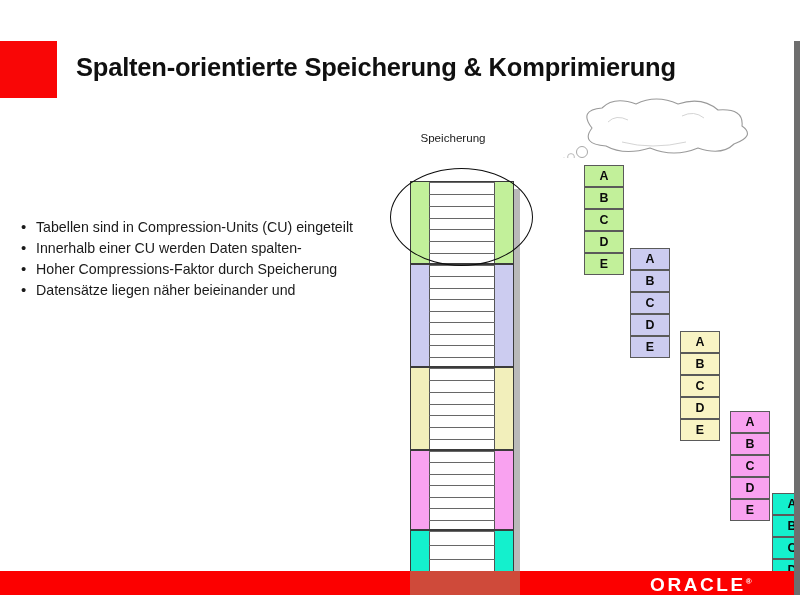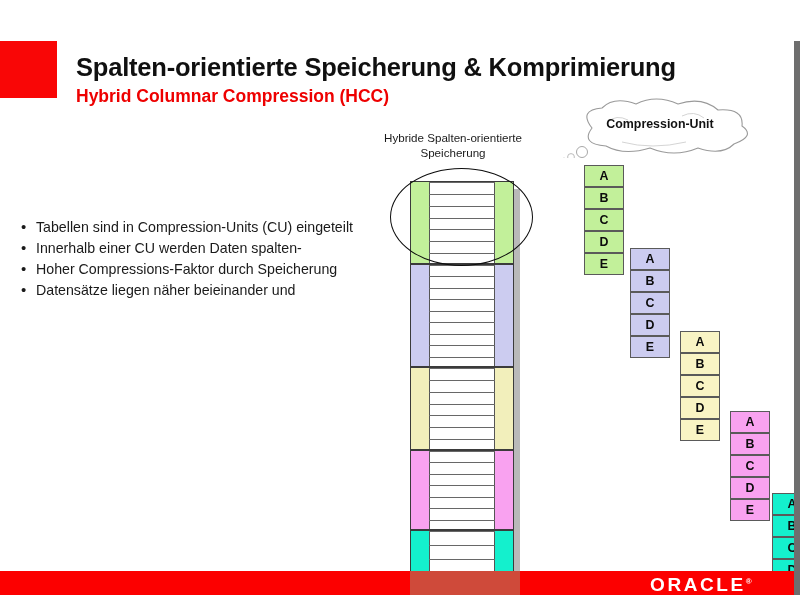--- a/index.html
+++ b/index.html
@@ -57,21 +57,20 @@
     letter-spacing:2.6px;font-family:"Liberation Sans",sans-serif;}
   .oracle-logo .tm{font-size:8px;vertical-align:super;letter-spacing:0;}
 </style>
 </head>
 <body>
 
 <div id="slide">
 
   <div class="red-square"></div>
   <div class="title-main">Spalten-orientierte Speicherung &amp; Komprimierung</div>
-  <div class="title-sub">Hybrid Columnar Compression (HCC)</div>
 
   <div class="bullets" id="bullets">
       <div class="bullet-row">
         <span class="dot">•</span>
         <div>Tabellen sind in Compression-Units (CU) eingeteilt</div>
       </div>
       <div class="bullet-row">
         <span class="dot">•</span>
         <div>Innerhalb einer CU werden Daten spalten-</div>
       </div>
@@ -79,21 +78,20 @@
         <span class="dot">•</span>
         <div>Hoher Compressions-Faktor durch Speicherung</div>
       </div>
       <div class="bullet-row">
         <span class="dot">•</span>
         <div>Datensätze liegen näher beieinander und</div>
       </div>
     </div>
 
   <div class="stack-caption">
-    <div>Hybride Spalten-orientierte</div>
     <div>Speicherung</div>
   </div>
 
   <div class="stack-shadow"></div>
   <div id="stack">
       <div class="seg" style="height: 83px; background: rgb(194, 240, 154);">
         <div class="inner"></div>
         <div class="rows">
           <div class="rowline" style="top: 0px;"></div>
           <div class="rowline" style="top: 12px;"></div>
@@ -164,21 +162,20 @@
     <path d="M30 30 Q16 12 40 10 Q52 -2 74 6 Q94 -4 116 6 Q140 -2 156 12
              Q182 10 180 28 Q194 38 172 46 Q160 58 136 50 Q112 60 88 50
              Q62 58 44 48 Q18 46 30 30 Z" fill="#ffffff" stroke="#9a9a9a" stroke-width="1.1"></path>
     <path d="M46 24 Q54 16 66 22" fill="none" stroke="#cfcfcf" stroke-width="0.9"></path>
     <path d="M120 18 Q132 12 142 20" fill="none" stroke="#cfcfcf" stroke-width="0.9"></path>
     <path d="M60 44 Q90 52 124 44" fill="none" stroke="#cfcfcf" stroke-width="0.9"></path>
     <circle cx="20" cy="54" r="5.5" fill="#ffffff" stroke="#a8a8a8" stroke-width="1"></circle>
     <circle cx="9" cy="59" r="3.4" fill="#ffffff" stroke="#b4b4b4" stroke-width="0.9"></circle>
     <circle cx="2" cy="62" r="2.0" fill="#ffffff" stroke="#c0c0c0" stroke-width="0.8"></circle>
   </svg>
-  <div class="cloud-label">Compression-Unit</div>
 
   <div id="cu-boxes">
       <div class="cu" style="left: 584px; top: 124px; width: 40px;">
         <div class="cell" style="background: rgb(194, 240, 154); height: 22px; line-height: 20px;">A</div>
         <div class="cell" style="background: rgb(194, 240, 154); height: 22px; line-height: 20px;">B</div>
         <div class="cell" style="background: rgb(194, 240, 154); height: 22px; line-height: 20px;">C</div>
         <div class="cell" style="background: rgb(194, 240, 154); height: 22px; line-height: 20px;">D</div>
         <div class="cell" style="background: rgb(194, 240, 154); height: 22px; line-height: 20px;">E</div>
       </div>
       <div class="cu" style="left: 630px; top: 207px; width: 40px;">

